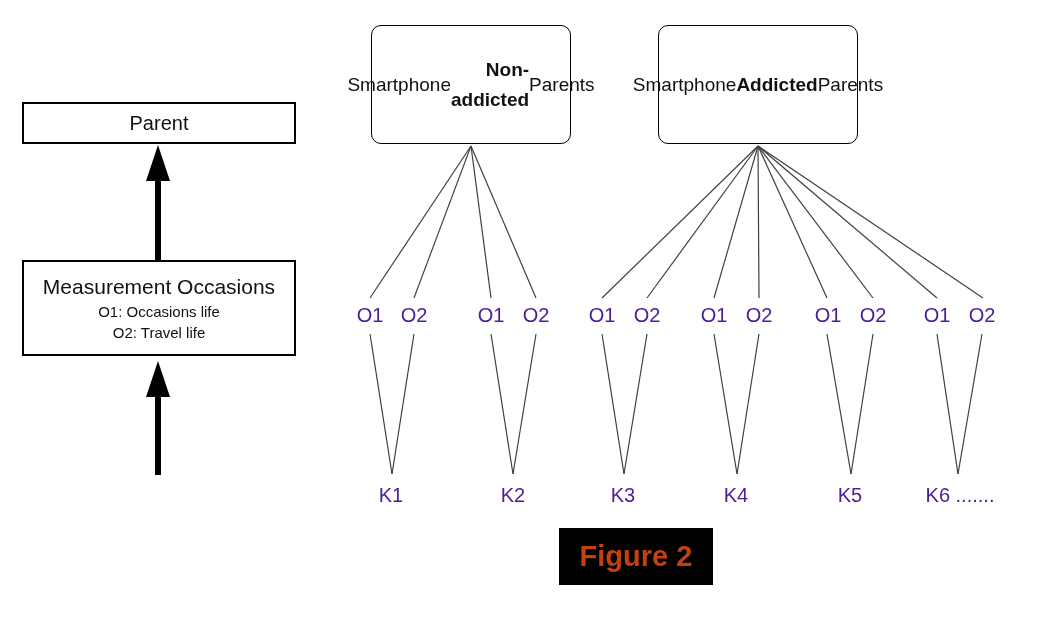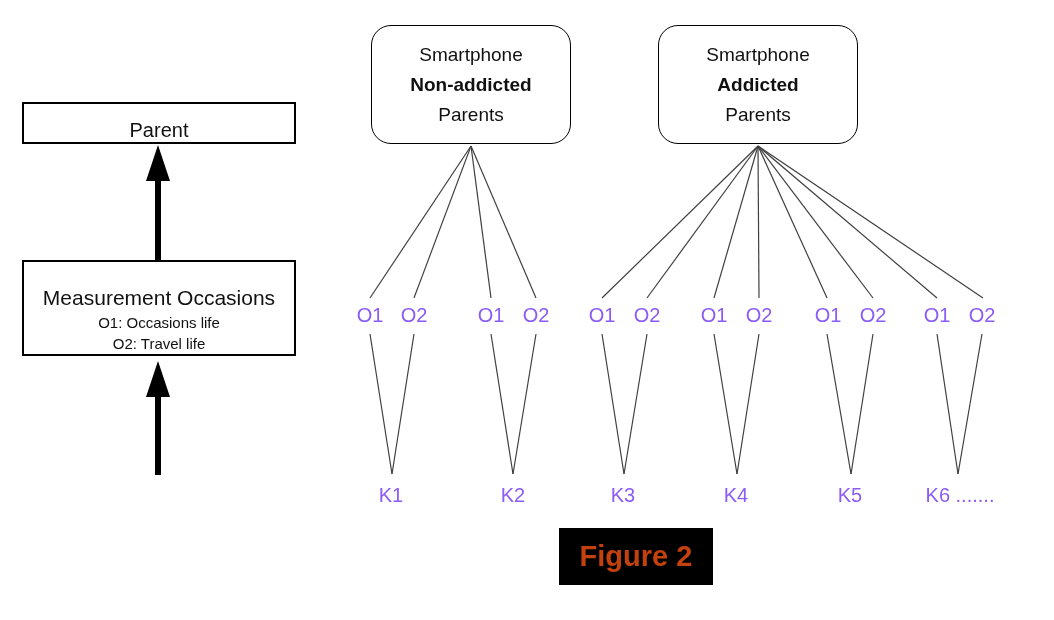--- a/index.html
+++ b/index.html
@@ -16,53 +16,53 @@
     left: 0; top: 0;
     width: 1054px; height: 620px;
   }
   .rect-box {
     position: absolute;
     border: 2px solid #000000;
     background: #ffffff;
     display: flex;
     flex-direction: column;
     align-items: center;
-    justify-content: flex-end;
+    justify-content: center;
     text-align: center;
     box-sizing: border-box;
   }
   #parent-box  { left: 22px;  top: 102px; width: 274px; height: 42px; font-size: 20px; }
   #measurement-box { left: 22px; top: 260px; width: 274px; height: 96px; }
   #kid-box     { left: 22px;  top: 475px; width: 274px; height: 41px; font-size: 20px; }
   .m-title { font-size: 21px; line-height: 28px; }
   .m-sub   { font-size: 15px; line-height: 21px; }
   .round-box {
     position: absolute;
     border: 1.6px solid #000000;
-    border-radius: 20px;
+    border-radius: 10px;
     background: #ffffff;
     display: flex;
-    flex-direction: column;
+    flex-direction: row;
     align-items: center;
     justify-content: center;
     text-align: right;
     box-sizing: border-box;
     font-size: 19px;
     line-height: 30px;
   }
   #tree1-box { left: 371px; top: 25px; width: 200px; height: 119px; }
   #tree2-box { left: 658px; top: 25px; width: 200px; height: 119px; }
   .bold { font-weight: bold; }
   .olabel, .klabel {
     position: absolute;
     transform: translateX(-50%);
     font-size: 20px;
     line-height: 26px;
     white-space: nowrap;
-    color: #8b5cf6;
+    color: #4c1d95;
   }
   .olabel { top: 302px; }
   .klabel { top: 482px; }
   #figure-label {
     position: absolute;
     left: 559px; top: 528px;
     width: 154px; height: 57px;
     background: #000000;
     color: #c2410c;
     font-size: 29px;

